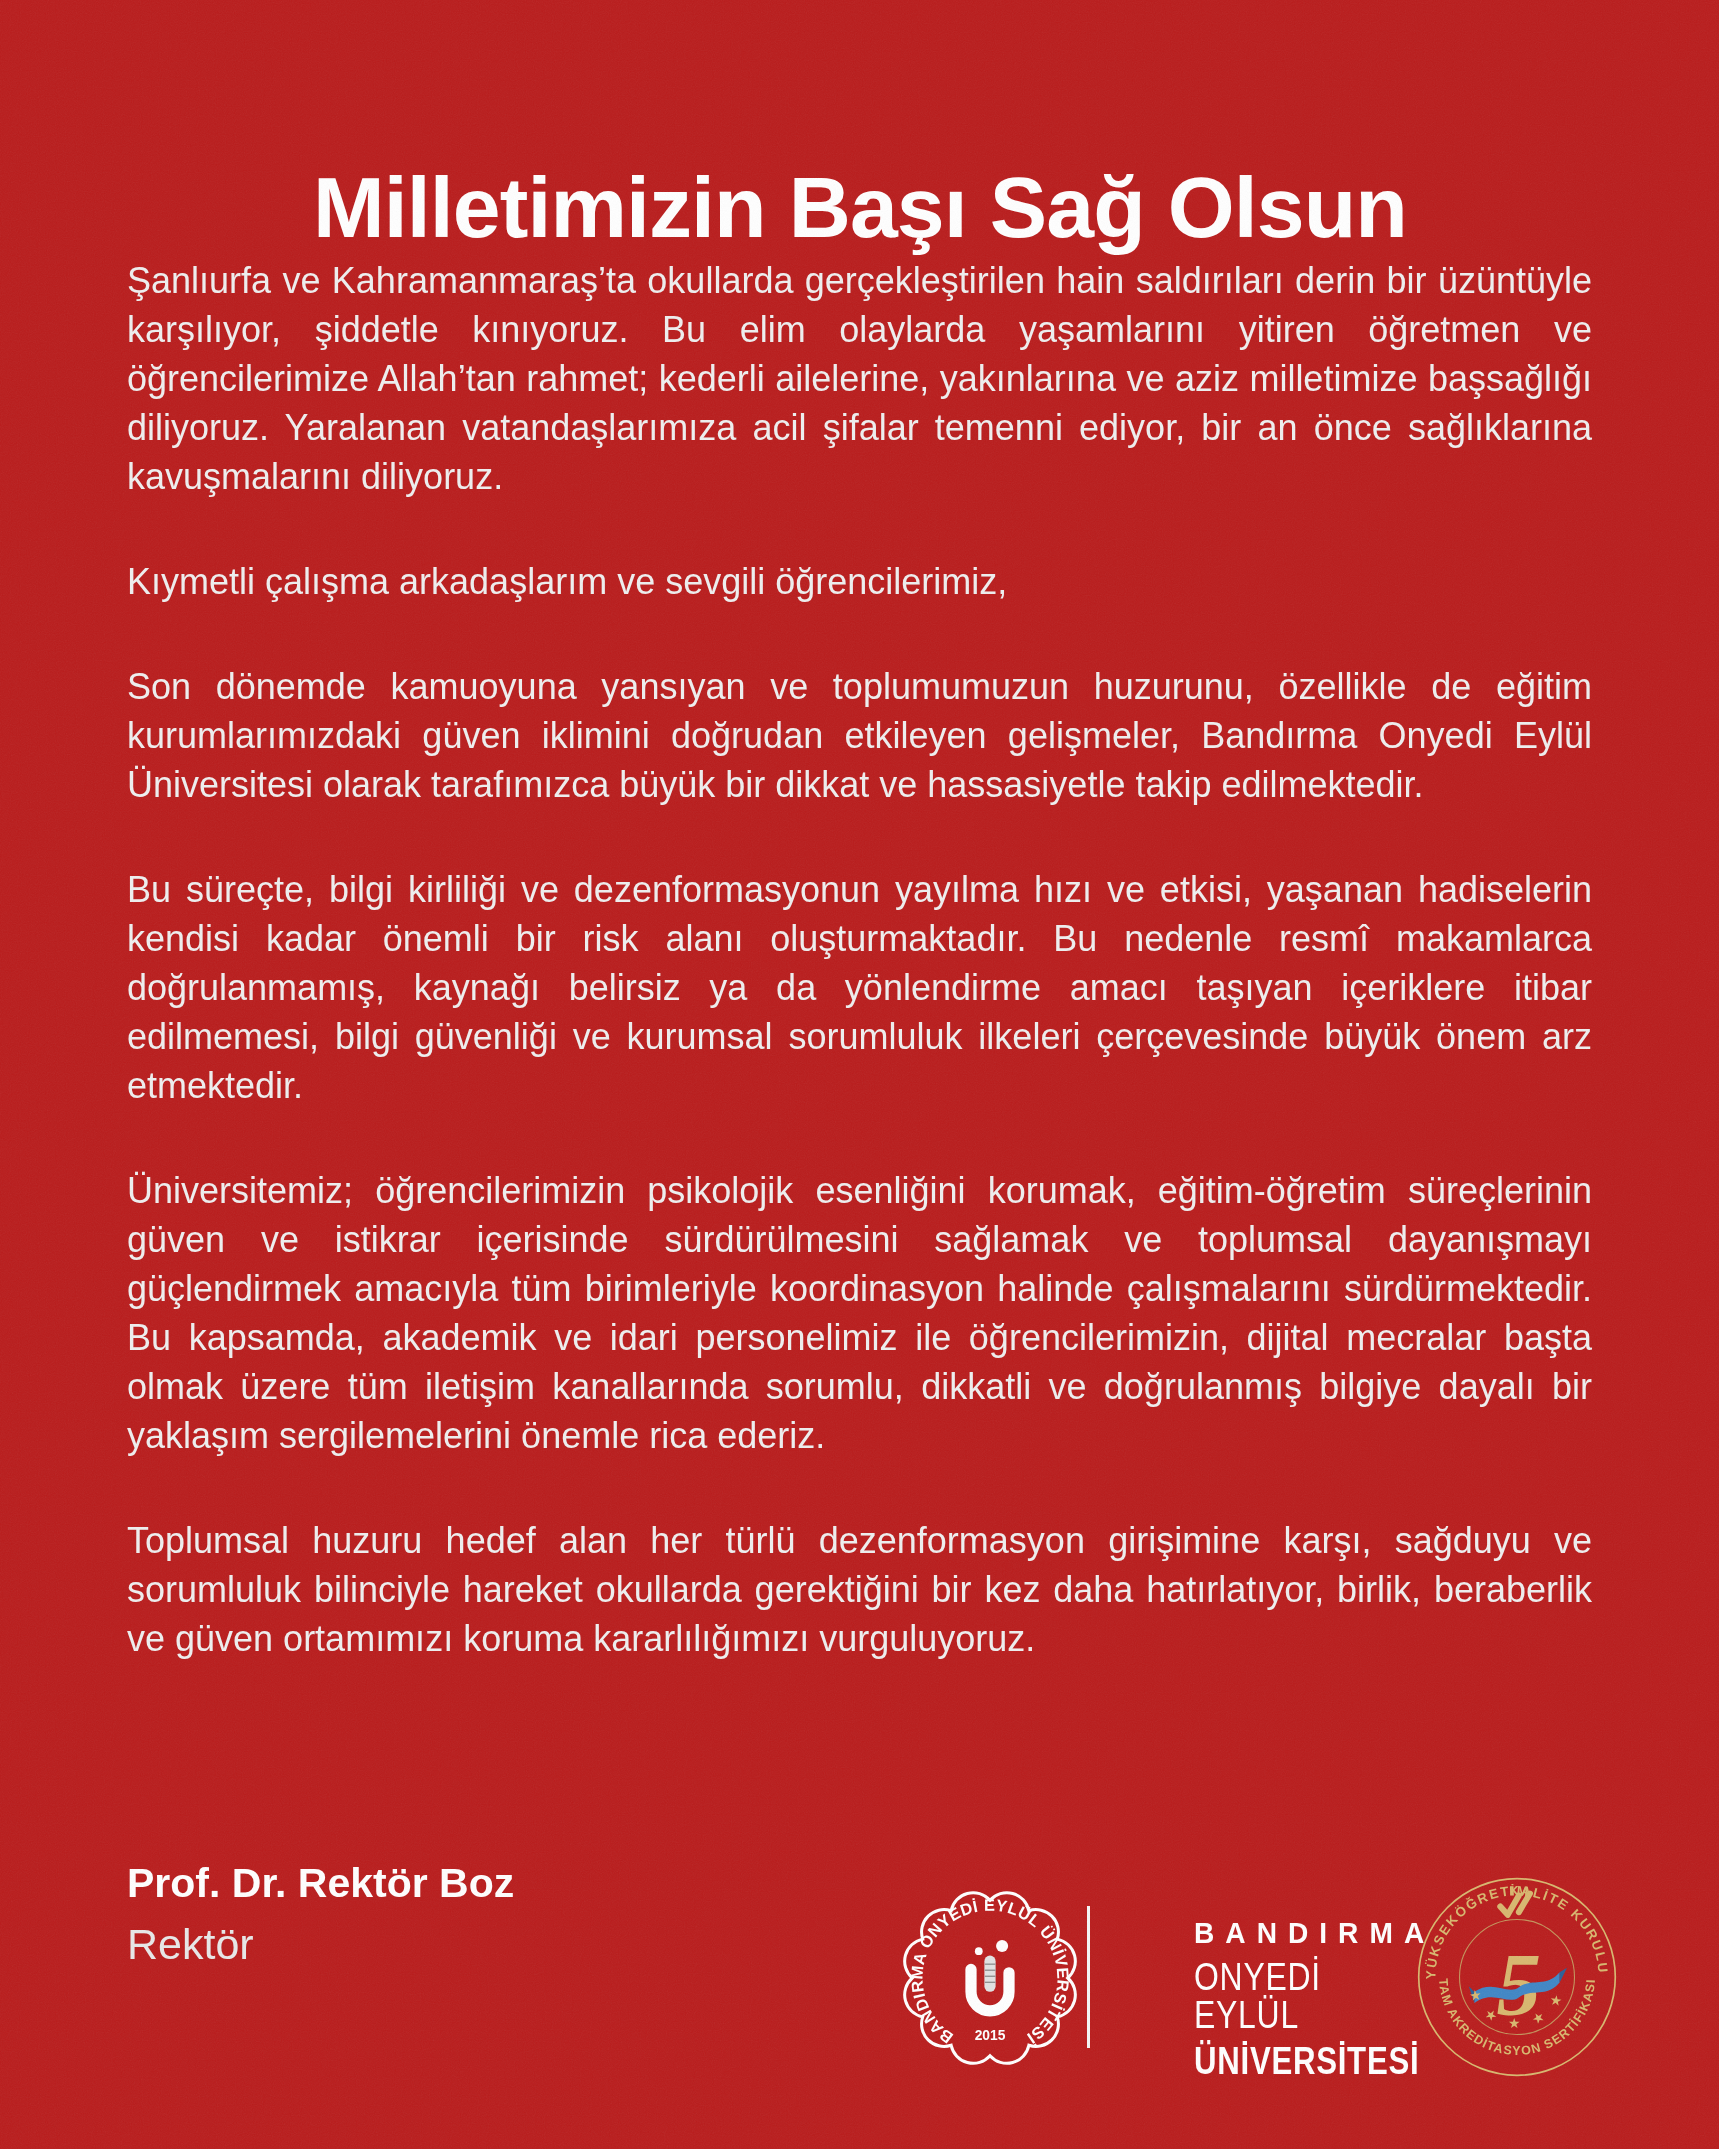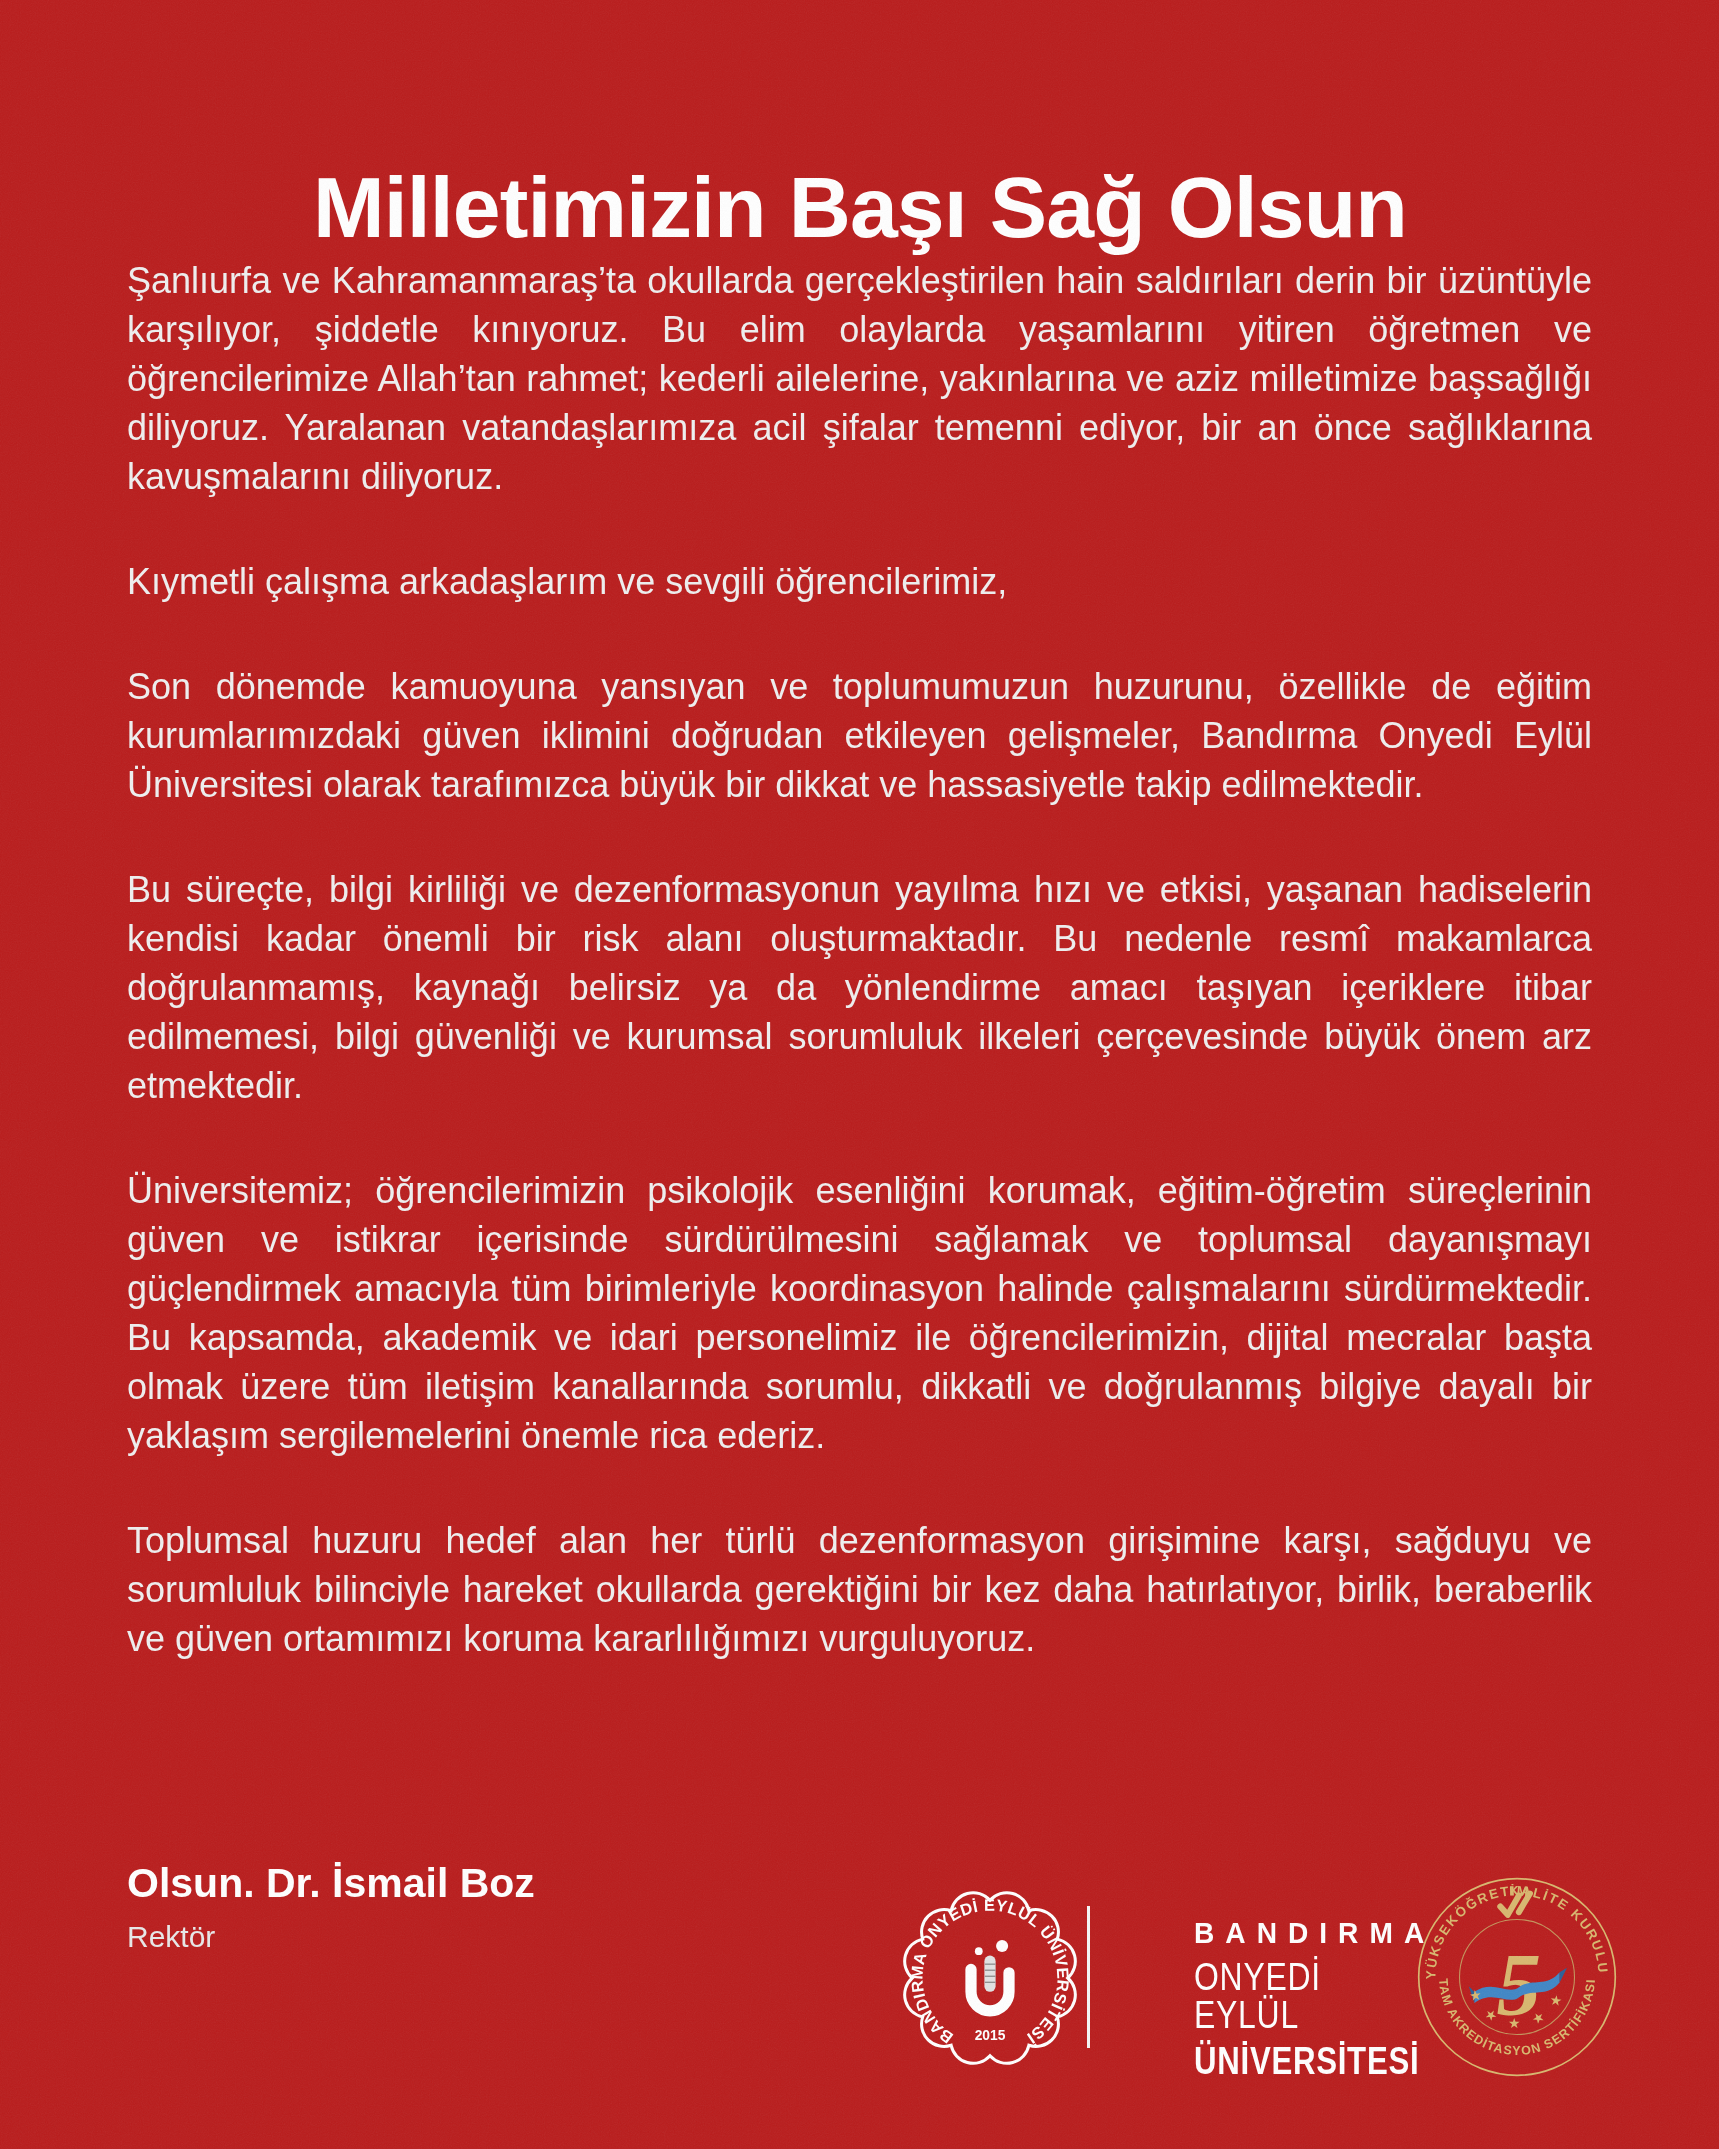--- a/index.html
+++ b/index.html
@@ -19,21 +19,21 @@
     color:#ffffff;white-space:nowrap;
   }
   .body-text{
     position:absolute;top:256px;left:127px;width:1465px;
     font-size:36px;line-height:49px;
     text-align:justify;color:#efefef;
   }
   .body-text p{margin:0 0 56px 0;}
   .signature{position:absolute;left:127px;top:1859px;}
   .sig-name{font-size:41px;font-weight:700;color:#ffffff;line-height:1.2;}
-  .sig-role{font-size:30px;font-weight:400;color:#e8e8e8;line-height:1.2;margin-top:10.7px;}
+  .sig-role{font-size:43px;font-weight:400;color:#e8e8e8;line-height:1.2;margin-top:10.7px;}
   .seal-wrap{position:absolute;left:895px;top:1883px;width:190px;height:190px;}
   .logo-divider{position:absolute;left:1087px;top:1906px;width:2.7px;height:142px;background:#f5f5f5;}
   .wordmark{position:absolute;left:1168px;top:1918px;width:251px;color:#ffffff;margin-left:26px;}
   .wm-1{font-size:29.6px;font-weight:800;letter-spacing:11.6px;transform:scaleX(.95);transform-origin:left;line-height:1;}
   .wm-2{font-size:38px;font-weight:400;letter-spacing:0.9px;transform:scaleX(.84);transform-origin:left;line-height:1;margin-top:10.7px;}
   .wm-3{font-size:39px;font-weight:800;letter-spacing:0.9px;transform:scaleX(.80);transform-origin:left;line-height:1;margin-top:6.3px;}
   .badge-wrap{position:absolute;left:1415px;top:1875px;width:204px;height:204px;}
   .seal-circ-text{font-family:"Liberation Sans",sans-serif;font-size:19px;font-weight:700;letter-spacing:.5px;fill:#ffffff;}
   .seal-year{font-family:"Liberation Sans",sans-serif;font-size:16px;font-weight:700;fill:#ffffff;}
   .badge-arc{font-family:"Liberation Sans",sans-serif;font-size:14.5px;font-weight:700;letter-spacing:2px;fill:#d8b76e;}
@@ -51,21 +51,21 @@
   <div class="body-text">
     <p>Şanlıurfa ve Kahramanmaraş’ta okullarda gerçekleştirilen hain saldırıları derin bir üzüntüyle karşılıyor, şiddetle kınıyoruz. Bu elim olaylarda yaşamlarını yitiren öğretmen ve öğrencilerimize Allah’tan rahmet; kederli ailelerine, yakınlarına ve aziz milletimize başsağlığı diliyoruz. Yaralanan vatandaşlarımıza acil şifalar temenni ediyor, bir an önce sağlıklarına kavuşmalarını diliyoruz.</p>
     <p>Kıymetli çalışma arkadaşlarım ve sevgili öğrencilerimiz,</p>
     <p>Son dönemde kamuoyuna yansıyan ve toplumumuzun huzurunu, özellikle de eğitim kurumlarımızdaki güven iklimini doğrudan etkileyen gelişmeler, Bandırma Onyedi Eylül Üniversitesi olarak tarafımızca büyük bir dikkat ve hassasiyetle takip edilmektedir.</p>
     <p>Bu süreçte, bilgi kirliliği ve dezenformasyonun yayılma hızı ve etkisi, yaşanan hadiselerin kendisi kadar önemli bir risk alanı oluşturmaktadır. Bu nedenle resmî makamlarca doğrulanmamış, kaynağı belirsiz ya da yönlendirme amacı taşıyan içeriklere itibar edilmemesi, bilgi güvenliği ve kurumsal sorumluluk ilkeleri çerçevesinde büyük önem arz etmektedir.</p>
     <p>Üniversitemiz; öğrencilerimizin psikolojik esenliğini korumak, eğitim-öğretim süreçlerinin güven ve istikrar içerisinde sürdürülmesini sağlamak ve toplumsal dayanışmayı güçlendirmek amacıyla tüm birimleriyle koordinasyon halinde çalışmalarını sürdürmektedir. Bu kapsamda, akademik ve idari personelimiz ile öğrencilerimizin, dijital mecralar başta olmak üzere tüm iletişim kanallarında sorumlu, dikkatli ve doğrulanmış bilgiye dayalı bir yaklaşım sergilemelerini önemle rica ederiz.</p>
     <p>Toplumsal huzuru hedef alan her türlü dezenformasyon girişimine karşı, sağduyu ve sorumluluk bilinciyle hareket okullarda gerektiğini bir kez daha hatırlatıyor, birlik, beraberlik ve güven ortamımızı koruma kararlılığımızı vurguluyoruz.</p>
   </div>
 
   <div class="signature">
-    <div class="sig-name">Olsun. Dr. İsmail Boz</div>
+    <div class="sig-name">Prof. Dr. Rektör Boz</div>
     <div class="sig-role">Rektör</div>
   </div>
 
   <div class="seal-wrap">
     <svg viewBox="0 0 220 220" width="190" height="190">
       <path id="scallopPath" d="M110.0,20.0 A26,26 0 0 1 155.0,32.1 A26,26 0 0 1 187.9,65.0 A26,26 0 0 1 200.0,110.0 A26,26 0 0 1 187.9,155.0 A26,26 0 0 1 155.0,187.9 A26,26 0 0 1 110.0,200.0 A26,26 0 0 1 65.0,187.9 A26,26 0 0 1 32.1,155.0 A26,26 0 0 1 20.0,110.0 A26,26 0 0 1 32.1,65.0 A26,26 0 0 1 65.0,32.1 A26,26 0 0 1 110.0,20.0 Z" fill="none" stroke="#ffffff" stroke-width="3.5"></path>
       <path id="sealArc" d="M110,188 A78,78 0 0 1 110,32 A78,78 0 0 1 110,188" fill="none" stroke="none"></path>
       <text class="seal-circ-text">
         <textPath href="#sealArc" startOffset="50%" text-anchor="middle">BANDIRMA ONYEDİ EYLÜL ÜNİVERSİTESİ</textPath>
       </text>

